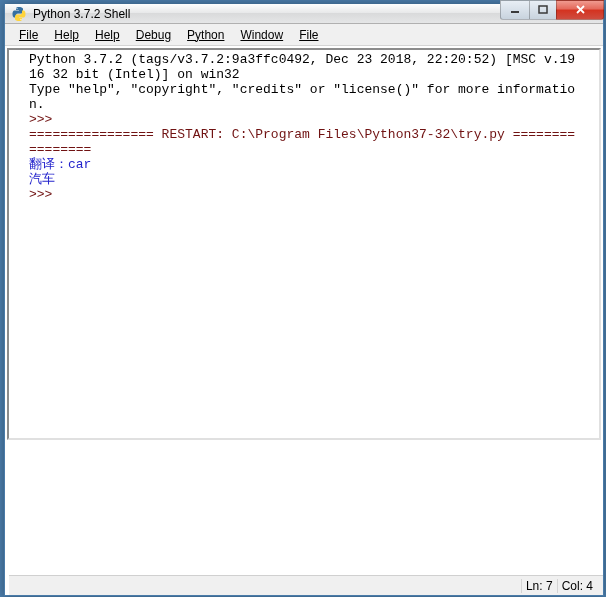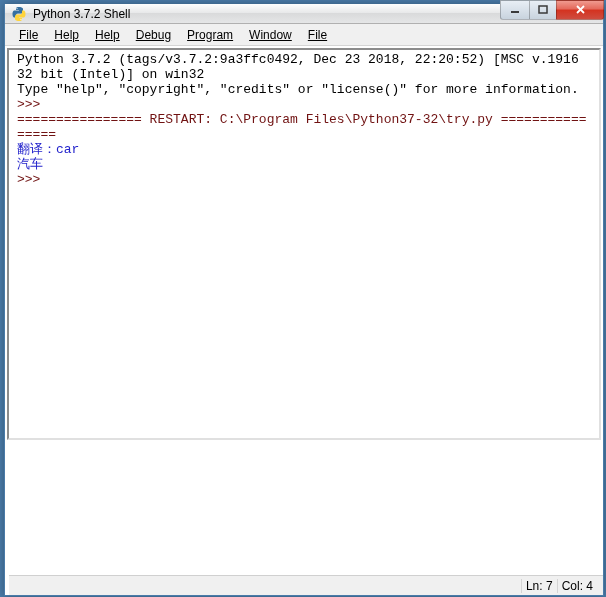--- a/index.html
+++ b/index.html
@@ -69,21 +69,21 @@
       cursor: default;
     }
     .menu-item .u { text-decoration: underline; }
     .editor {
       position: relative;
       background: #fff;
       border: 2px inset #e0e0e0;
       margin: 2px;
       height: 392px;
       overflow: auto;
-      padding: 2px 8px;
+      padding: 2px 20px;
       font-family: "Courier New", monospace;
       font-size: 13px;
       line-height: 15px;
       white-space: pre-wrap;
       word-break: break-all;
     }
     .prompt { color: #701212; }
     .restart { color: #701212; }
     .stdout { color: #2323cc; }
     .statusbar {
@@ -132,21 +132,21 @@
           </svg>
       </div>
     </div>
   </div>
 
   <div class="menubar">
     <span class="menu-item"><span class="u">File</span></span>
     <span class="menu-item"><span class="u">Help</span></span>
     <span class="menu-item"><span class="u">Help</span></span>
     <span class="menu-item"><span class="u">Debug</span></span>
-    <span class="menu-item"><span class="u">Program</span></span>
+    <span class="menu-item"><span class="u">Python</span></span>
     <span class="menu-item"><span class="u">Window</span></span>
     <span class="menu-item"><span class="u">File</span></span>
   </div>
 
   <div class="editor"><span>Python 3.7.2 (tags/v3.7.2:9a3ffc0492, Dec 23 2018, 22:20:52) [MSC v.1916 32 bit (Intel)] on win32</span>
 <span>Type "help", "copyright", "credits" or "license()" for more information.</span>
 <span class="prompt">&gt;&gt;&gt; </span>
 <span class="restart">================ RESTART: C:\Program Files\Python37-32\try.py ================</span>
 <span class="stdout">翻译：car</span>
 <span class="stdout">汽车</span>

